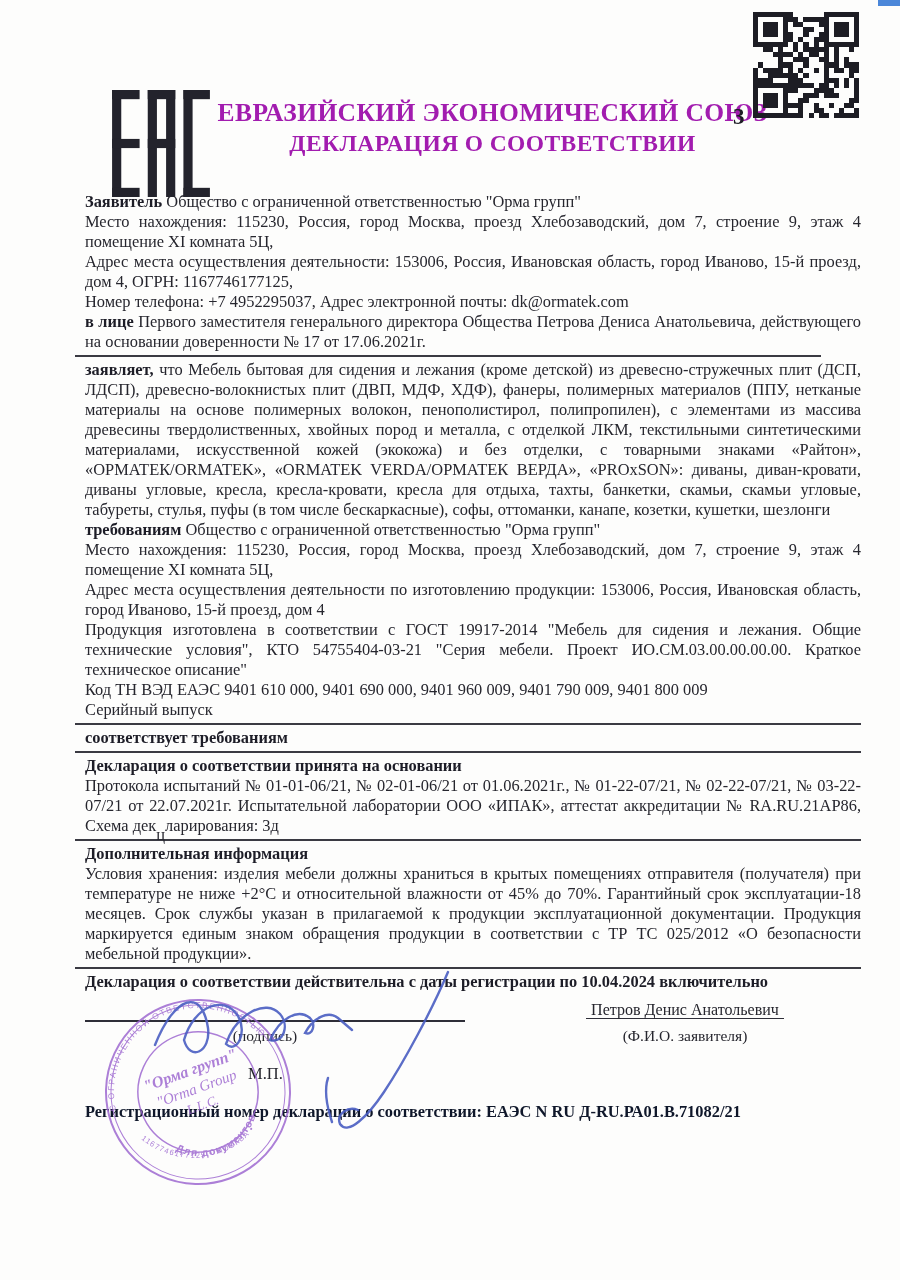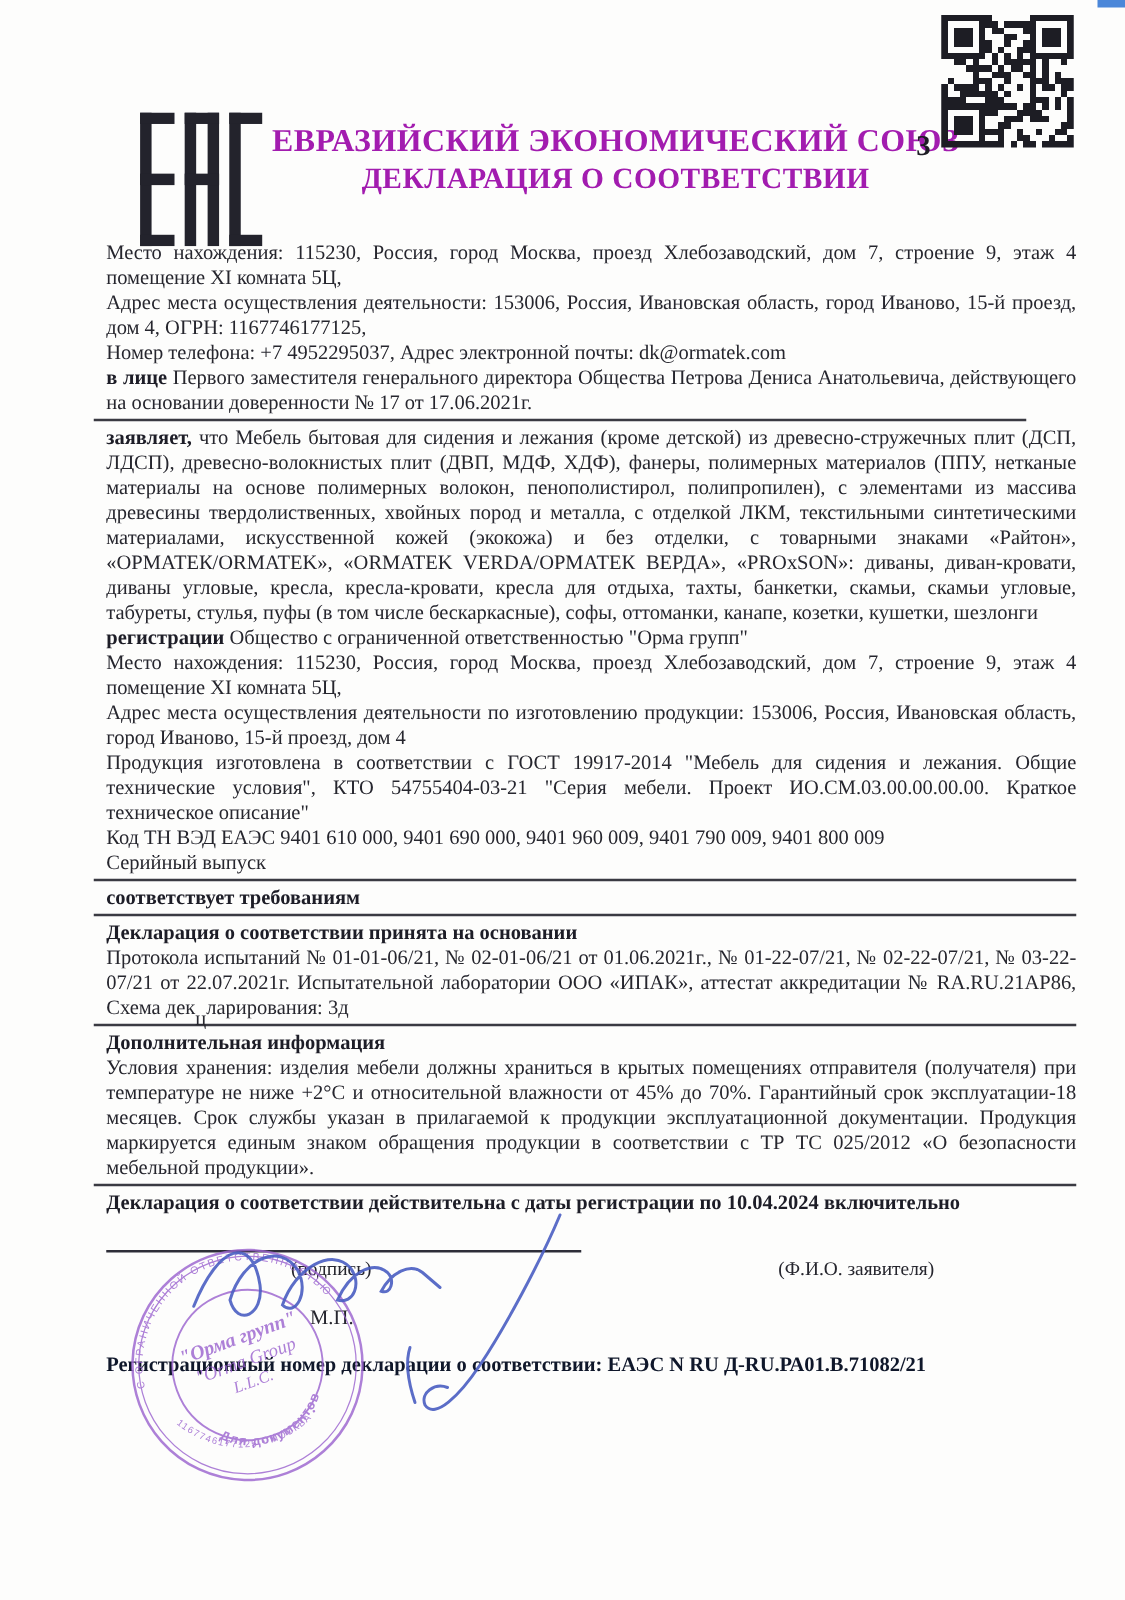--- a/index.html
+++ b/index.html
@@ -305,38 +305,42 @@
       <rect x="17" y="20" width="1" height="1"></rect>
       <rect x="18" y="20" width="1" height="1"></rect>
       <rect x="19" y="20" width="1" height="1"></rect>
       <rect x="20" y="20" width="1" height="1"></rect>
     </svg>
   <div class="corner-dash"></div>
   <div class="artifact-3">3</div>
 
   <div class="content">
 
+    <p class="para">
+      <span class="b">Заявитель</span>
+      <span>Общество с ограниченной ответственностью "Орма групп"</span>
+    </p>
     <p class="para">Место нахождения: 115230, Россия, город Москва, проезд Хлебозаводский, дом 7, строение 9, этаж 4 помещение XI комната 5Ц,</p>
     <p class="para">Адрес места осуществления деятельности: 153006, Россия, Ивановская область, город Иваново, 15-й проезд, дом 4, ОГРН: 1167746177125,</p>
     <p class="para">Номер телефона: +7 4952295037, Адрес электронной почты: dk@ormatek.com</p>
 
     <p class="para">
       <span class="b">в лице</span>
       <span>Первого заместителя генерального директора Общества Петрова Дениса Анатольевича, действующего на основании доверенности № 17 от 17.06.2021г.</span>
     </p>
 
     <hr class="rule short">
 
     <p class="para">
       <span class="b">заявляет,</span>
       <span>что Мебель бытовая для сидения и лежания (кроме детской) из древесно-стружечных плит (ДСП, ЛДСП), древесно-волокнистых плит (ДВП, МДФ, ХДФ), фанеры, полимерных материалов (ППУ, нетканые материалы на основе полимерных волокон, пенополистирол, полипропилен), с элементами из массива древесины твердолиственных, хвойных пород и металла, с отделкой ЛКМ, текстильными синтетическими материалами, искусственной кожей (экокожа) и без отделки, с товарными знаками «Райтон», «ОРМАТЕК/ORMATEK», «ORMATEK VERDA/ОРМАТЕК ВЕРДА», «PROxSON»: диваны, диван-кровати, диваны угловые, кресла, кресла-кровати, кресла для отдыха, тахты, банкетки, скамьи, скамьи угловые, табуреты, стулья, пуфы (в том числе бескаркасные), софы, оттоманки, канапе, козетки, кушетки, шезлонги</span>
     </p>
 
     <p class="para">
-      <span class="b">регистрации</span>
+      <span class="b">требованиям</span>
       <span>Общество с ограниченной ответственностью "Орма групп"</span>
     </p>
     <p class="para">Место нахождения: 115230, Россия, город Москва, проезд Хлебозаводский, дом 7, строение 9, этаж 4 помещение XI комната 5Ц,</p>
     <p class="para">Адрес места осуществления деятельности по изготовлению продукции: 153006, Россия, Ивановская область, город Иваново, 15-й проезд, дом 4</p>
     <p class="para">Продукция изготовлена в соответствии с ГОСТ 19917-2014 "Мебель для сидения и лежания. Общие технические условия", КТО 54755404-03-21 "Серия мебели. Проект ИО.СМ.03.00.00.00.00. Краткое техническое описание"</p>
     <p class="para">Код ТН ВЭД ЕАЭС 9401 610 000, 9401 690 000, 9401 960 009, 9401 790 009, 9401 800 009</p>
     <p class="para">Серийный выпуск</p>
 
     <hr class="rule">
 
@@ -352,20 +356,21 @@
     <p class="para b">Дополнительная информация</p>
     <p class="para">Условия хранения: изделия мебели должны храниться в крытых помещениях отправителя (получателя) при температуре не ниже +2°С и относительной влажности от 45% до 70%. Гарантийный срок эксплуатации-18 месяцев. Срок службы указан в прилагаемой к продукции эксплуатационной документации. Продукция маркируется единым знаком обращения продукции в соответствии с ТР ТС 025/2012 «О безопасности мебельной продукции».</p>
 
     <hr class="rule">
 
     <p class="para b">Декларация о соответствии действительна с даты регистрации по 10.04.2024 включительно</p>
 
     <div class="sig-block">
       <div class="sig-line"></div>
       <div class="sig-caption">(подпись)</div>
+      <div class="fio"><span>Петров Денис Анатольевич</span></div>
       <div class="fio-caption">(Ф.И.О. заявителя)</div>
       <div class="mp">М.П.</div>
     </div>
 
     <p class="reg">
       <span>Регистрационный номер декларации о соответствии:</span>
       <span>ЕАЭС N RU Д-RU.РА01.В.71082/21</span>
     </p>
   </div>
 

